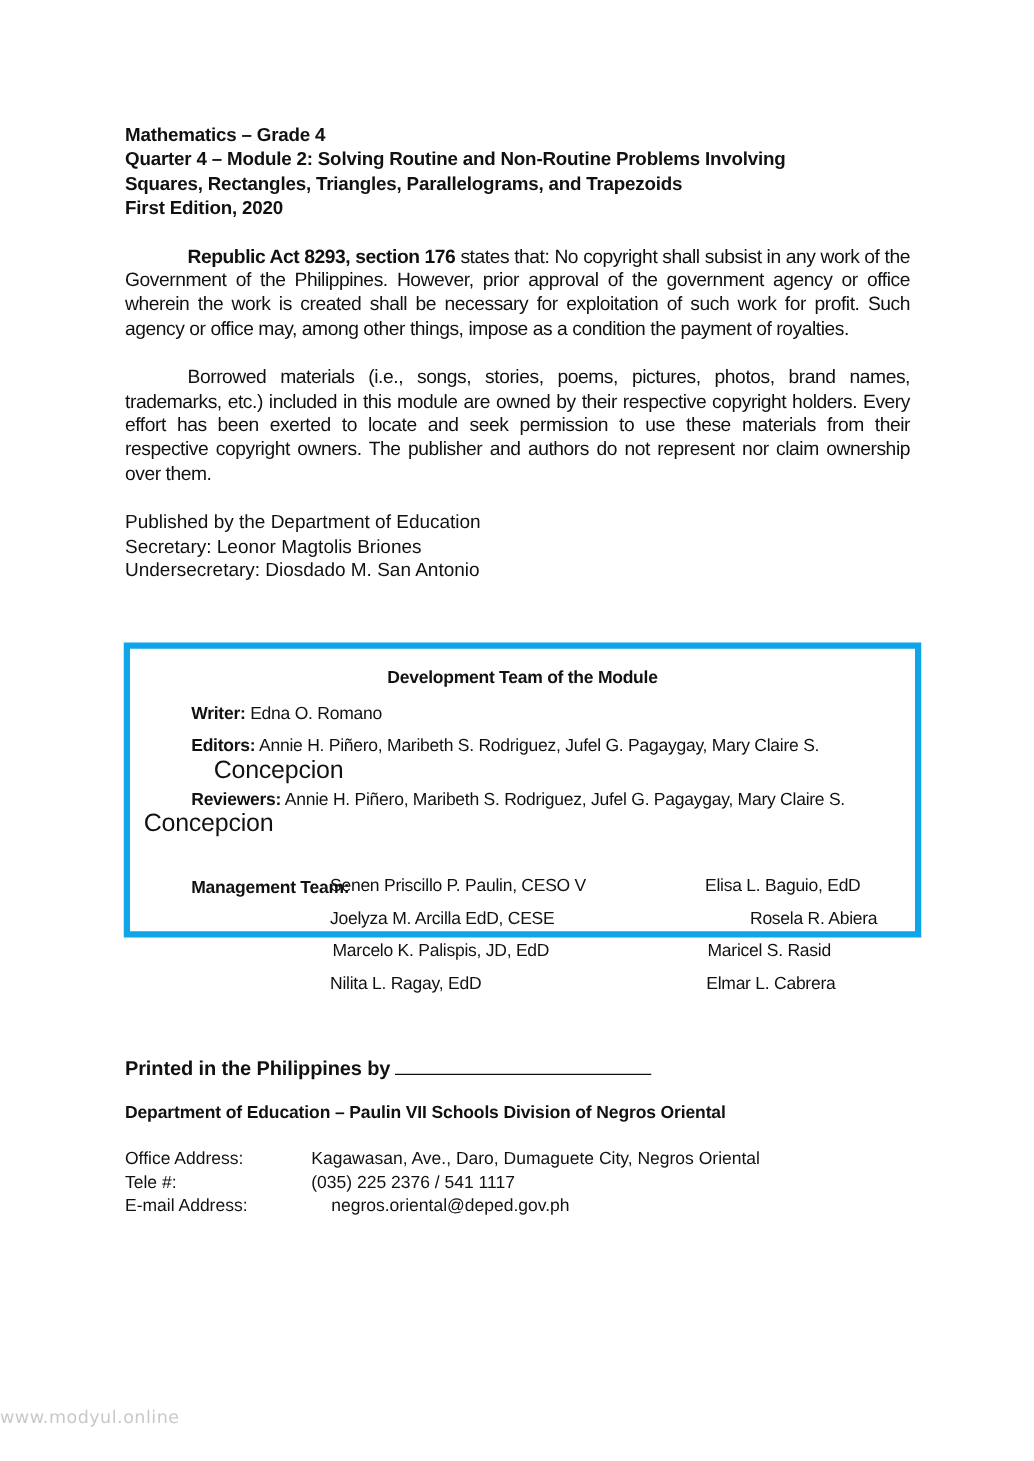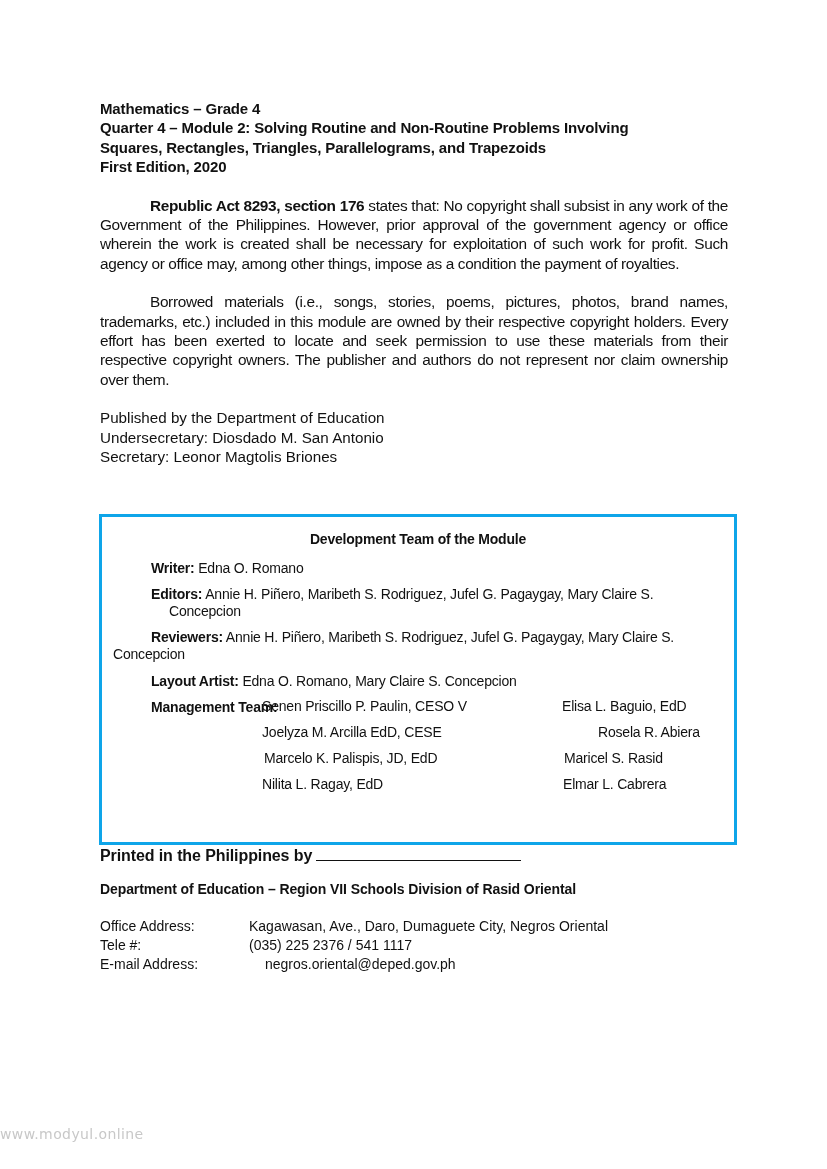--- a/index.html
+++ b/index.html
@@ -43,22 +43,22 @@
       font-size: 15.2px;
       line-height: 19.4px;
     }
     .pub-line { white-space: nowrap; }
 
     .team-box {
       position: absolute;
       left: 99px;
       top: 514px;
       width: 638px;
-      height: 331px;
-      border: 3px solid #0ea5e9;
+      height: 236px;
+      border: 5px solid #0ea5e9;
       box-sizing: border-box;
     }
     .team-title {
       position: absolute;
       left: 0;
       right: 0;
       top: 14px;
       text-align: center;
       font-weight: bold;
       font-size: 14px;
@@ -68,21 +68,21 @@
       position: absolute;
       left: 11px;
       font-size: 14px;
       line-height: 18px;
       letter-spacing: -0.2px;
       white-space: nowrap;
     }
     .team-row b { font-weight: bold; margin-left: 38px; }
     .cont {
       position: absolute;
-      font-size: 14px;
+      font-size: 20px;
       letter-spacing: -0.2px;
       white-space: nowrap;
     }
     .mgmt-name {
       position: absolute;
       font-size: 14px;
       letter-spacing: -0.2px;
       white-space: nowrap;
     }
 
@@ -145,54 +145,53 @@
     <div class="title-line">Squares, Rectangles, Triangles, Parallelograms, and Trapezoids</div>
     <div class="title-line">First Edition, 2020</div>
   </div>
 
   <p class="para" style="margin-top:19px;margin-bottom:0;"><b>Republic Act 8293, section 176</b><span> states that: No copyright shall subsist in any work of the Government of the Philippines. However, prior approval of the government agency or office wherein the work is created shall be necessary for exploitation of such work for profit. Such agency or office may, among other things, impose as a condition the payment of royalties.</span></p>
 
   <p class="para" style="margin-bottom:0;">Borrowed materials (i.e., songs, stories, poems, pictures, photos, brand names, trademarks, etc.) included in this module are owned by their respective copyright holders. Every effort has been exerted to locate and seek permission to use these materials from their respective copyright owners. The publisher and authors do not represent nor claim ownership over them.</p>
 
   <div class="publisher">
     <div class="pub-line">Published by the Department of Education</div>
+    <div class="pub-line">Secretary: Leonor Magtolis Briones</div>
     <div class="pub-line">Undersecretary: Diosdado M. San Antonio</div>
-    <div class="pub-line">Secretary: Leonor Magtolis Briones</div>
   </div>
 </div>
 
 <div class="team-box">
   <div class="team-title">Development Team of the Module</div>
 
   <div class="team-row" style="top:42px;"><b>Writer:</b><span> Edna O. Romano</span></div>
 
   <div class="team-row" style="top:68px;"><b>Editors:</b><span> Annie H. Piñero, Maribeth S. Rodriguez, Jufel G. Pagaygay, Mary Claire S.</span></div>
   <div class="cont" style="left:67px;top:86px;">Concepcion</div>
 
   <div class="team-row" style="top:111px;"><b>Reviewers:</b><span> Annie H. Piñero, Maribeth S. Rodriguez, Jufel G. Pagaygay, Mary Claire S.</span></div>
   <div class="cont" style="left:11px;top:129px;">Concepcion</div>
 
-  <div class="team-row" style="top:155px;"><b>Layout Artist:</b><span> Edna O. Romano, Mary Claire S. Concepcion</span></div>
 
   <div class="team-row" style="top:181px;"><b>Management Team:</b></div>
 
   <div class="mgmt-name" style="left:160px;top:181px;">Senen Priscillo P. Paulin, CESO V</div>
   <div class="mgmt-name" style="left:160px;top:207px;">Joelyza M. Arcilla EdD, CESE</div>
   <div class="mgmt-name" style="left:162px;top:233px;">Marcelo K. Palispis, JD, EdD</div>
   <div class="mgmt-name" style="left:160px;top:259px;">Nilita L. Ragay, EdD</div>
 
   <div class="mgmt-name" style="left:460px;top:181px;">Elisa L. Baguio, EdD</div>
   <div class="mgmt-name" style="left:464px;top:207px;margin-left:32px;">Rosela R. Abiera</div>
   <div class="mgmt-name" style="left:462px;top:233px;">Maricel S. Rasid</div>
   <div class="mgmt-name" style="left:461px;top:259px;">Elmar L. Cabrera</div>
 </div>
 
 <div class="printed"><span>Printed in the Philippines by</span><span class="blank"></span></div>
 
-<div class="deped">Department of Education – Region VII Schools Division of Rasid Oriental</div>
+<div class="deped">Department of Education – Paulin VII Schools Division of Negros Oriental</div>
 
 <div class="contact">
   <div class="contact-row">
     <span class="contact-label">Office Address:</span>
     <span class="contact-value">Kagawasan, Ave., Daro, Dumaguete City, Negros Oriental</span>
   </div>
   <div class="contact-row">
     <span class="contact-label">Tele #:</span>
     <span class="contact-value">(035) 225 2376 / 541 1117</span>
   </div>

